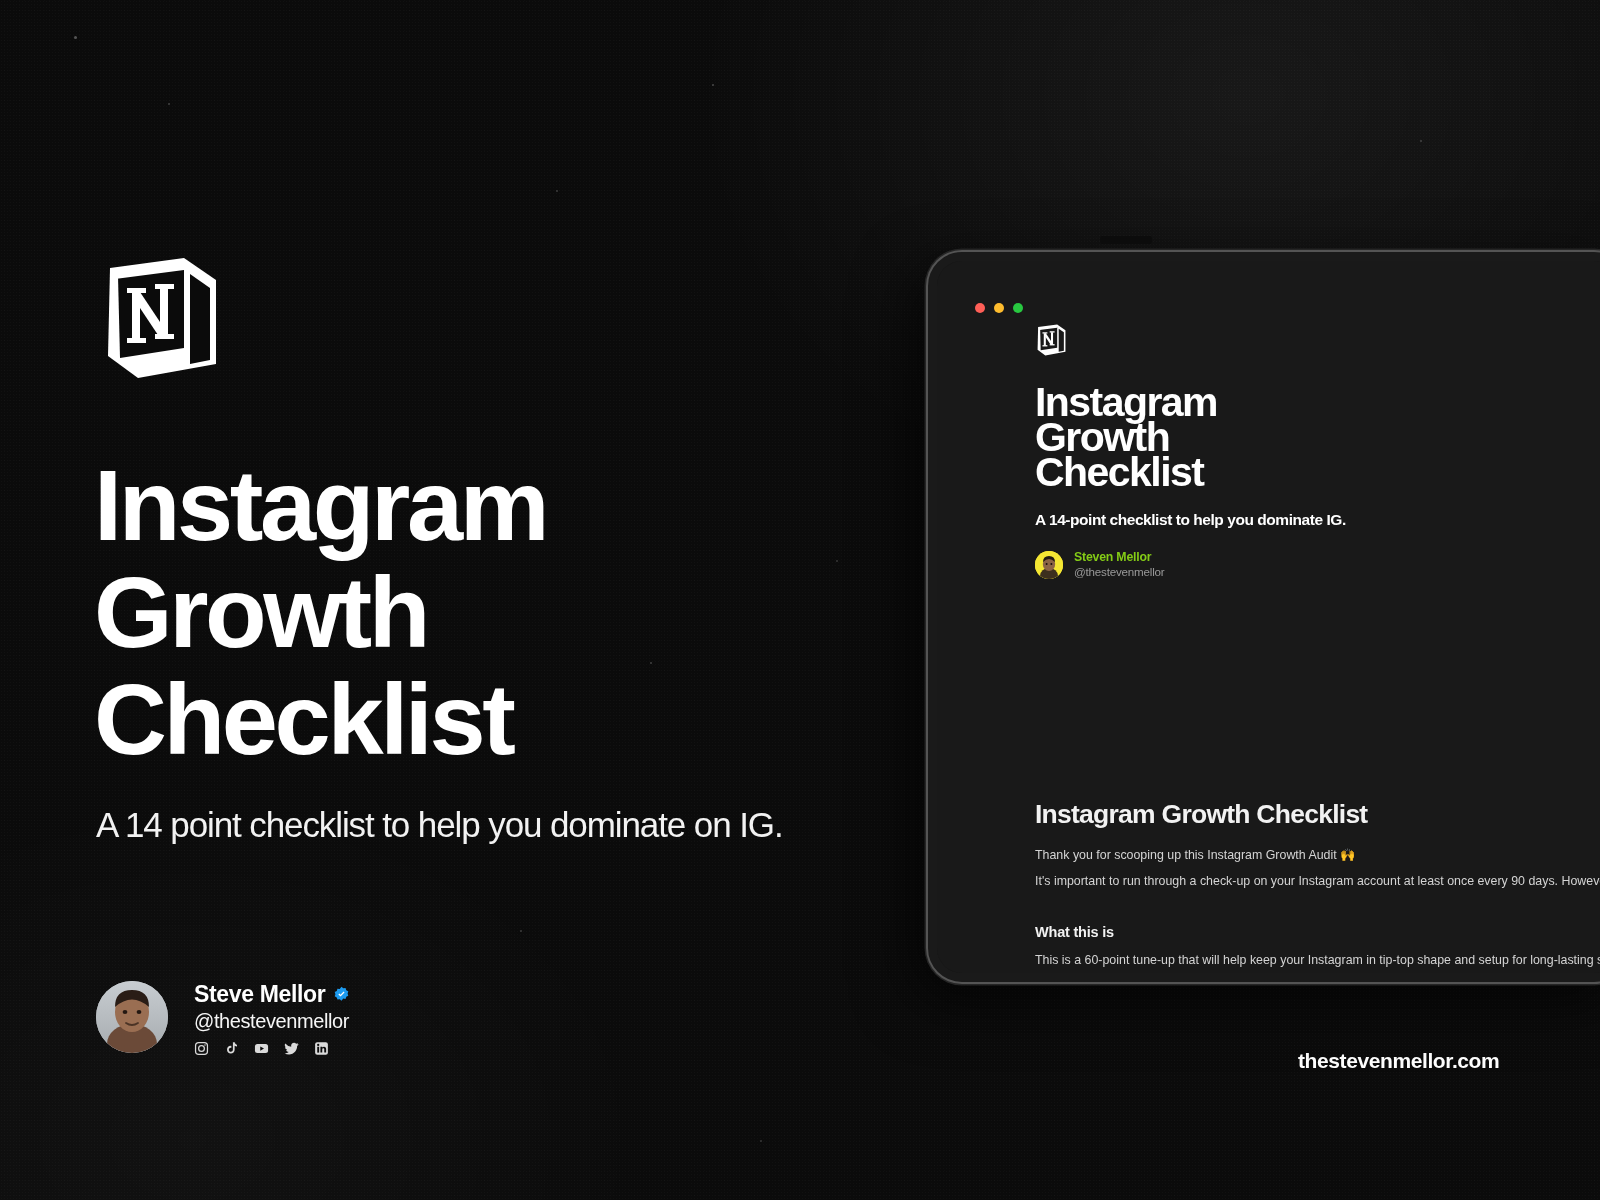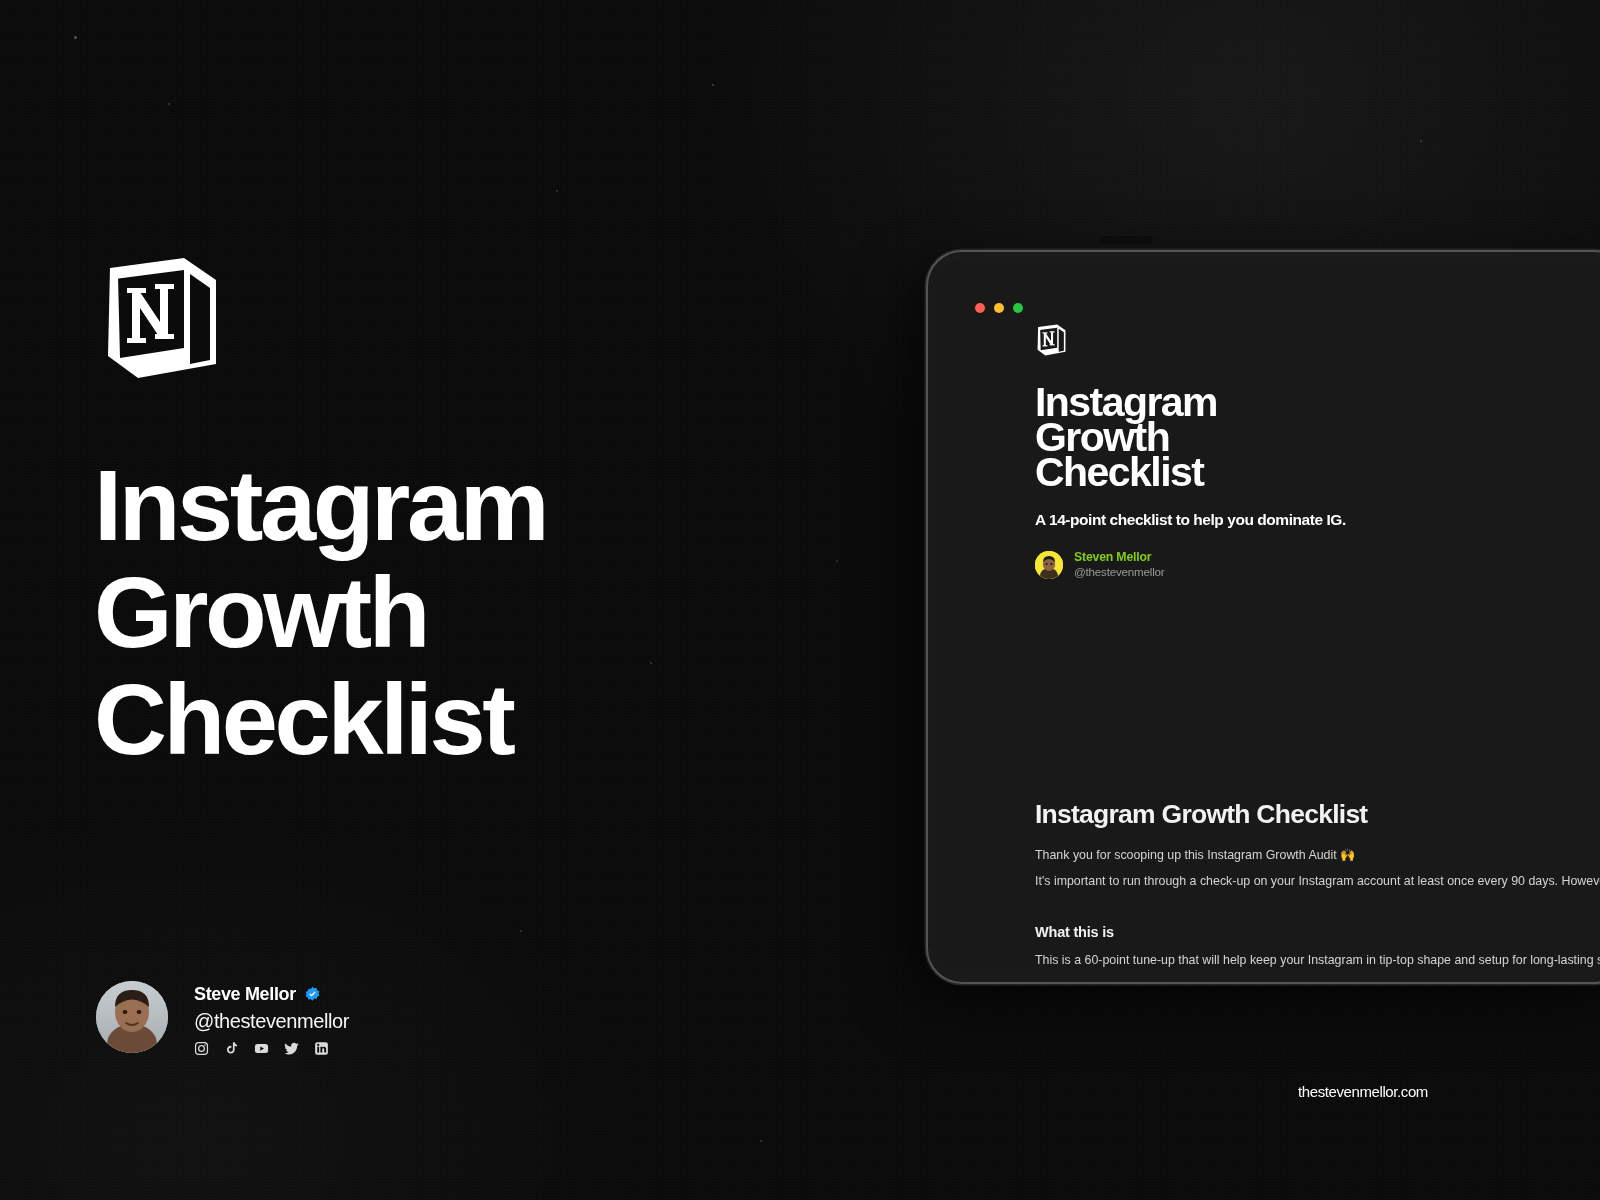--- a/index.html
+++ b/index.html
@@ -48,34 +48,34 @@
 
   
   #author{ position:absolute; left:2px; top:981px; width:420px; height:78px; }
   #avatar{
     position:absolute; left:0; top:0; width:72px; height:72px; border-radius:50%;
     overflow:hidden; background:#b9bec2;
   }
   #avatar svg{display:block;}
   #author-text{ position:absolute; left:98px; top:0px; }
   #author-name{
-    font-size:18px; font-weight:700; color:#fff; letter-spacing:-.35px;
+    font-size:23px; font-weight:700; color:#fff; letter-spacing:-.35px;
     display:flex; align-items:center; gap:8px; line-height:26px;
   }
   #verified{ display:inline-flex; width:17px; height:17px; }
   #author-handle{
     font-size:20px; font-weight:400; color:#ffffff; letter-spacing:-.4px;
     line-height:26px; margin-top:1px; opacity:.96;
   }
   #socials{ display:flex; gap:15px; align-items:center; margin-top:7px; }
   #socials .sicon{ width:15px; height:15px; display:inline-block; opacity:.9; }
 
   #site-url{
-    position:absolute; left:1298px; top:1083px;
-    font-size:15px; font-weight:400; color:#ffffff; letter-spacing:-.4px;
+    position:absolute; left:1298px; top:1049px;
+    font-size:21px; font-weight:700; color:#ffffff; letter-spacing:-.4px;
   }
 
   
   #devices{ position:absolute; left:928px; top:240px; width:700px; height:760px; }
 
   
   #laptop{
     position:absolute; left:452px; top:92px; width:430px; height:330px;
     background:#1b1b1b;
     border:7px solid #2b2b2b;
@@ -175,20 +175,21 @@
         <path d="M14 22 L86 12 L86 18 L17 27 Z" fill="#ffffff"></path>
       </svg>
     </div>
 
     <h1 id="headline">
       <span class="ln">Instagram</span>
       <span class="ln">Growth</span>
       <span class="ln">Checklist</span>
     </h1>
 
+    <div id="subhead">A 14 point checklist to help you dominate on IG.</div>
 
     <div id="author">
       <div id="avatar">
         <svg width="72" height="72" viewBox="0 0 72 72">
           <defs>
             <linearGradient id="bg" x1="0" y1="0" x2="0" y2="1">
               <stop offset="0" stop-color="#c8cdd1"></stop>
                 <stop offset="1" stop-color="#a6abaf"></stop>
             </linearGradient>
           </defs>

